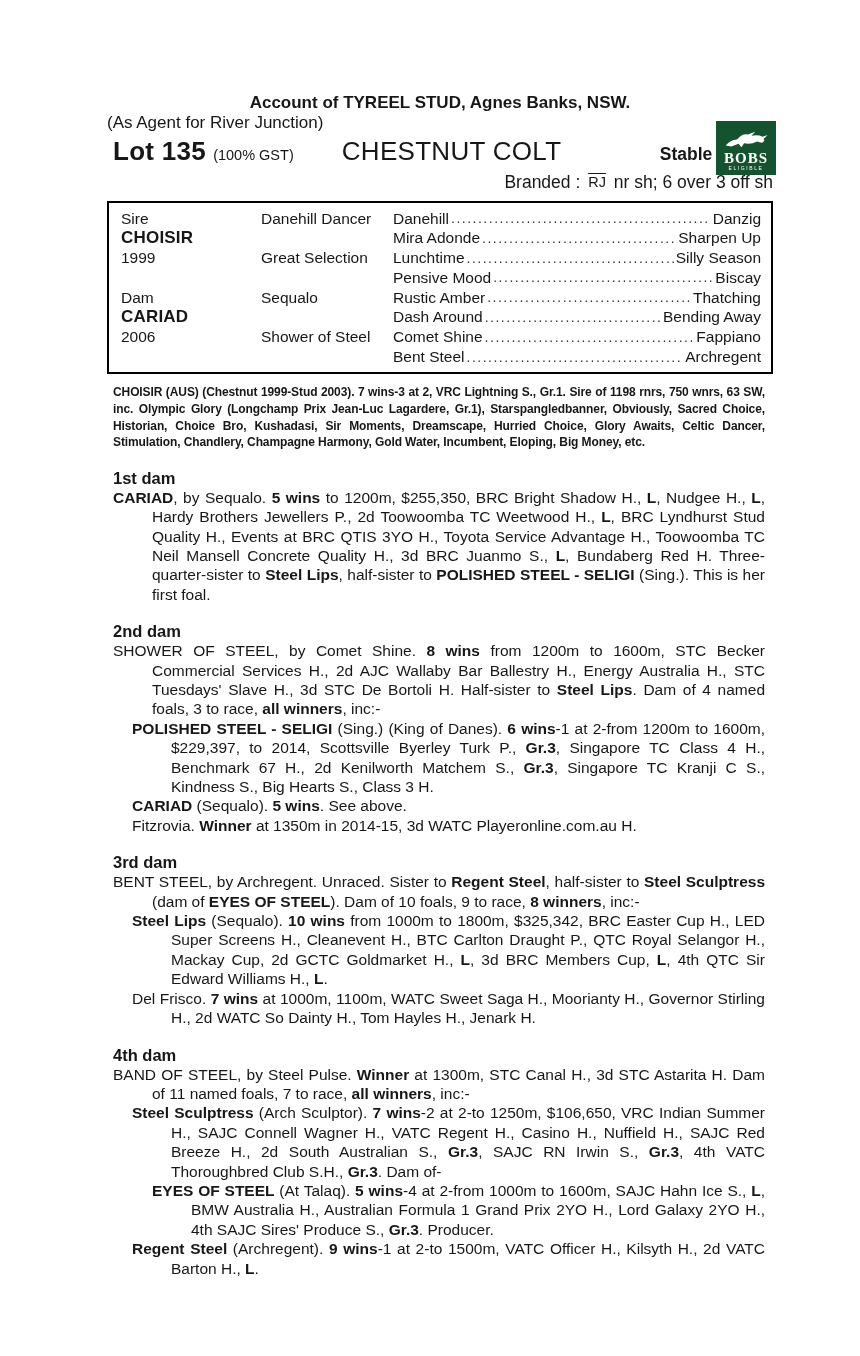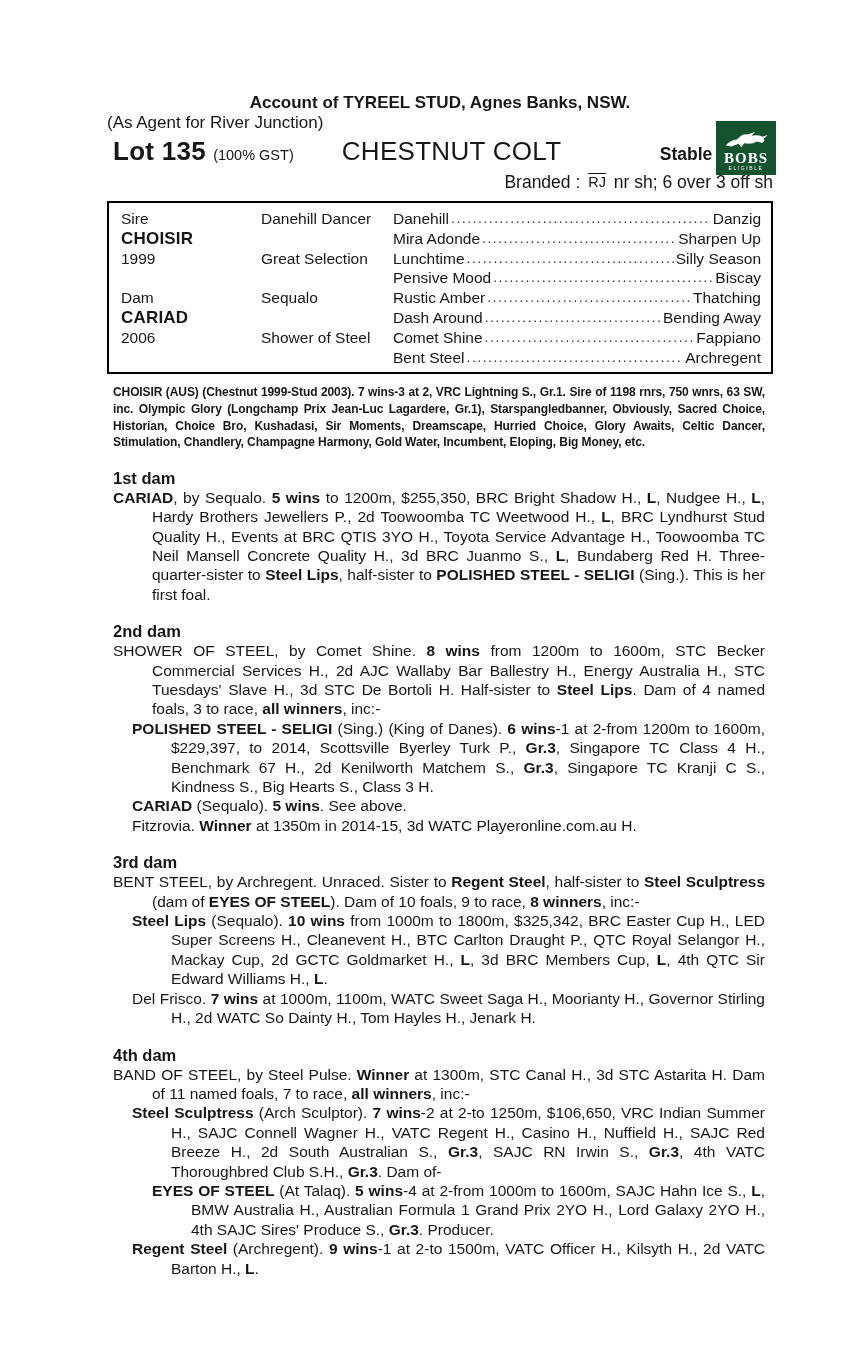--- a/index.html
+++ b/index.html
@@ -39,21 +39,21 @@
   
   .ped-table {
     margin-top:7px; border:2px solid #000;
     display:grid; grid-template-columns:140px 132px 1fr;
     grid-auto-rows:19.8px; align-items:baseline;
     padding:5px 10px 6px 12px; font-size:15.5px;
   }
   .ped-table .cell { line-height:19.8px; white-space:nowrap; }
   .big-name { font-weight:bold; font-size:17px; letter-spacing:.2px; }
   .c1 { grid-column:1; } .c2 { grid-column:2; }
-  .c3 { grid-column:3; display:flex; align-items:flex-end; min-width:0; }
+  .c3 { grid-column:3; display:flex; align-items:center; min-width:0; }
   .r1{grid-row:1}.r2{grid-row:2}.r3{grid-row:3}.r4{grid-row:4}
   .r5{grid-row:5}.r6{grid-row:6}.r7{grid-row:7}.r8{grid-row:8}
   .dots { flex:1 1 auto; overflow:hidden; white-space:nowrap; margin:0 2px; color:#333; min-width:8px; }
   .dots::after { content:"......................................................................................"; letter-spacing:1.5px; font-size:14px; }
   .anc-name, .anc-by { white-space:nowrap; }
 
   
   .sire-summary {
     margin:10px 13px 0 6px; width:652px;
     font-weight:bold; font-size:12px; line-height:16.6px;

